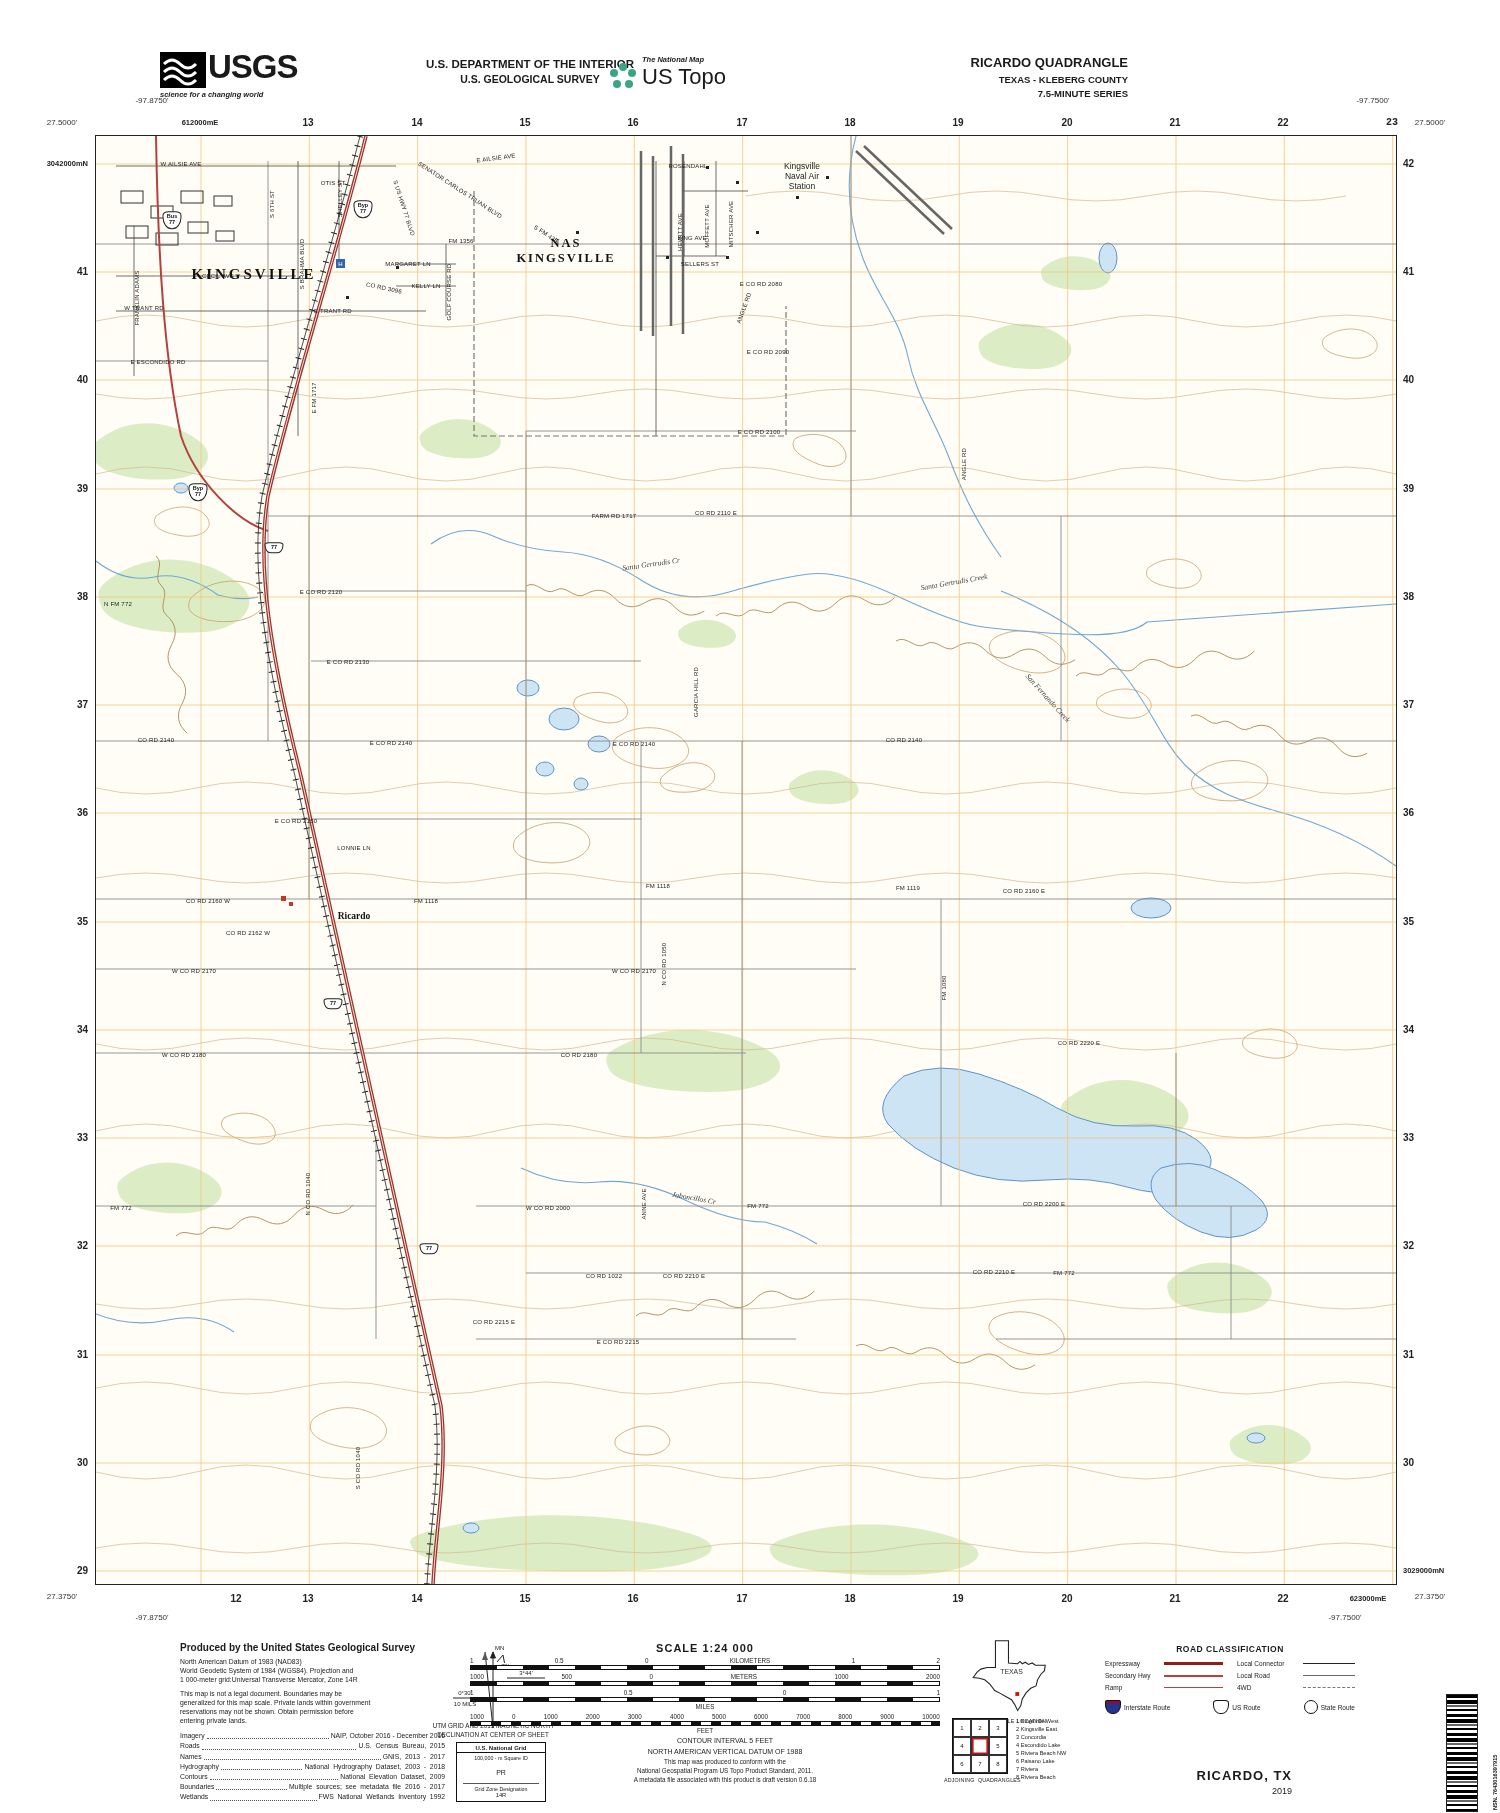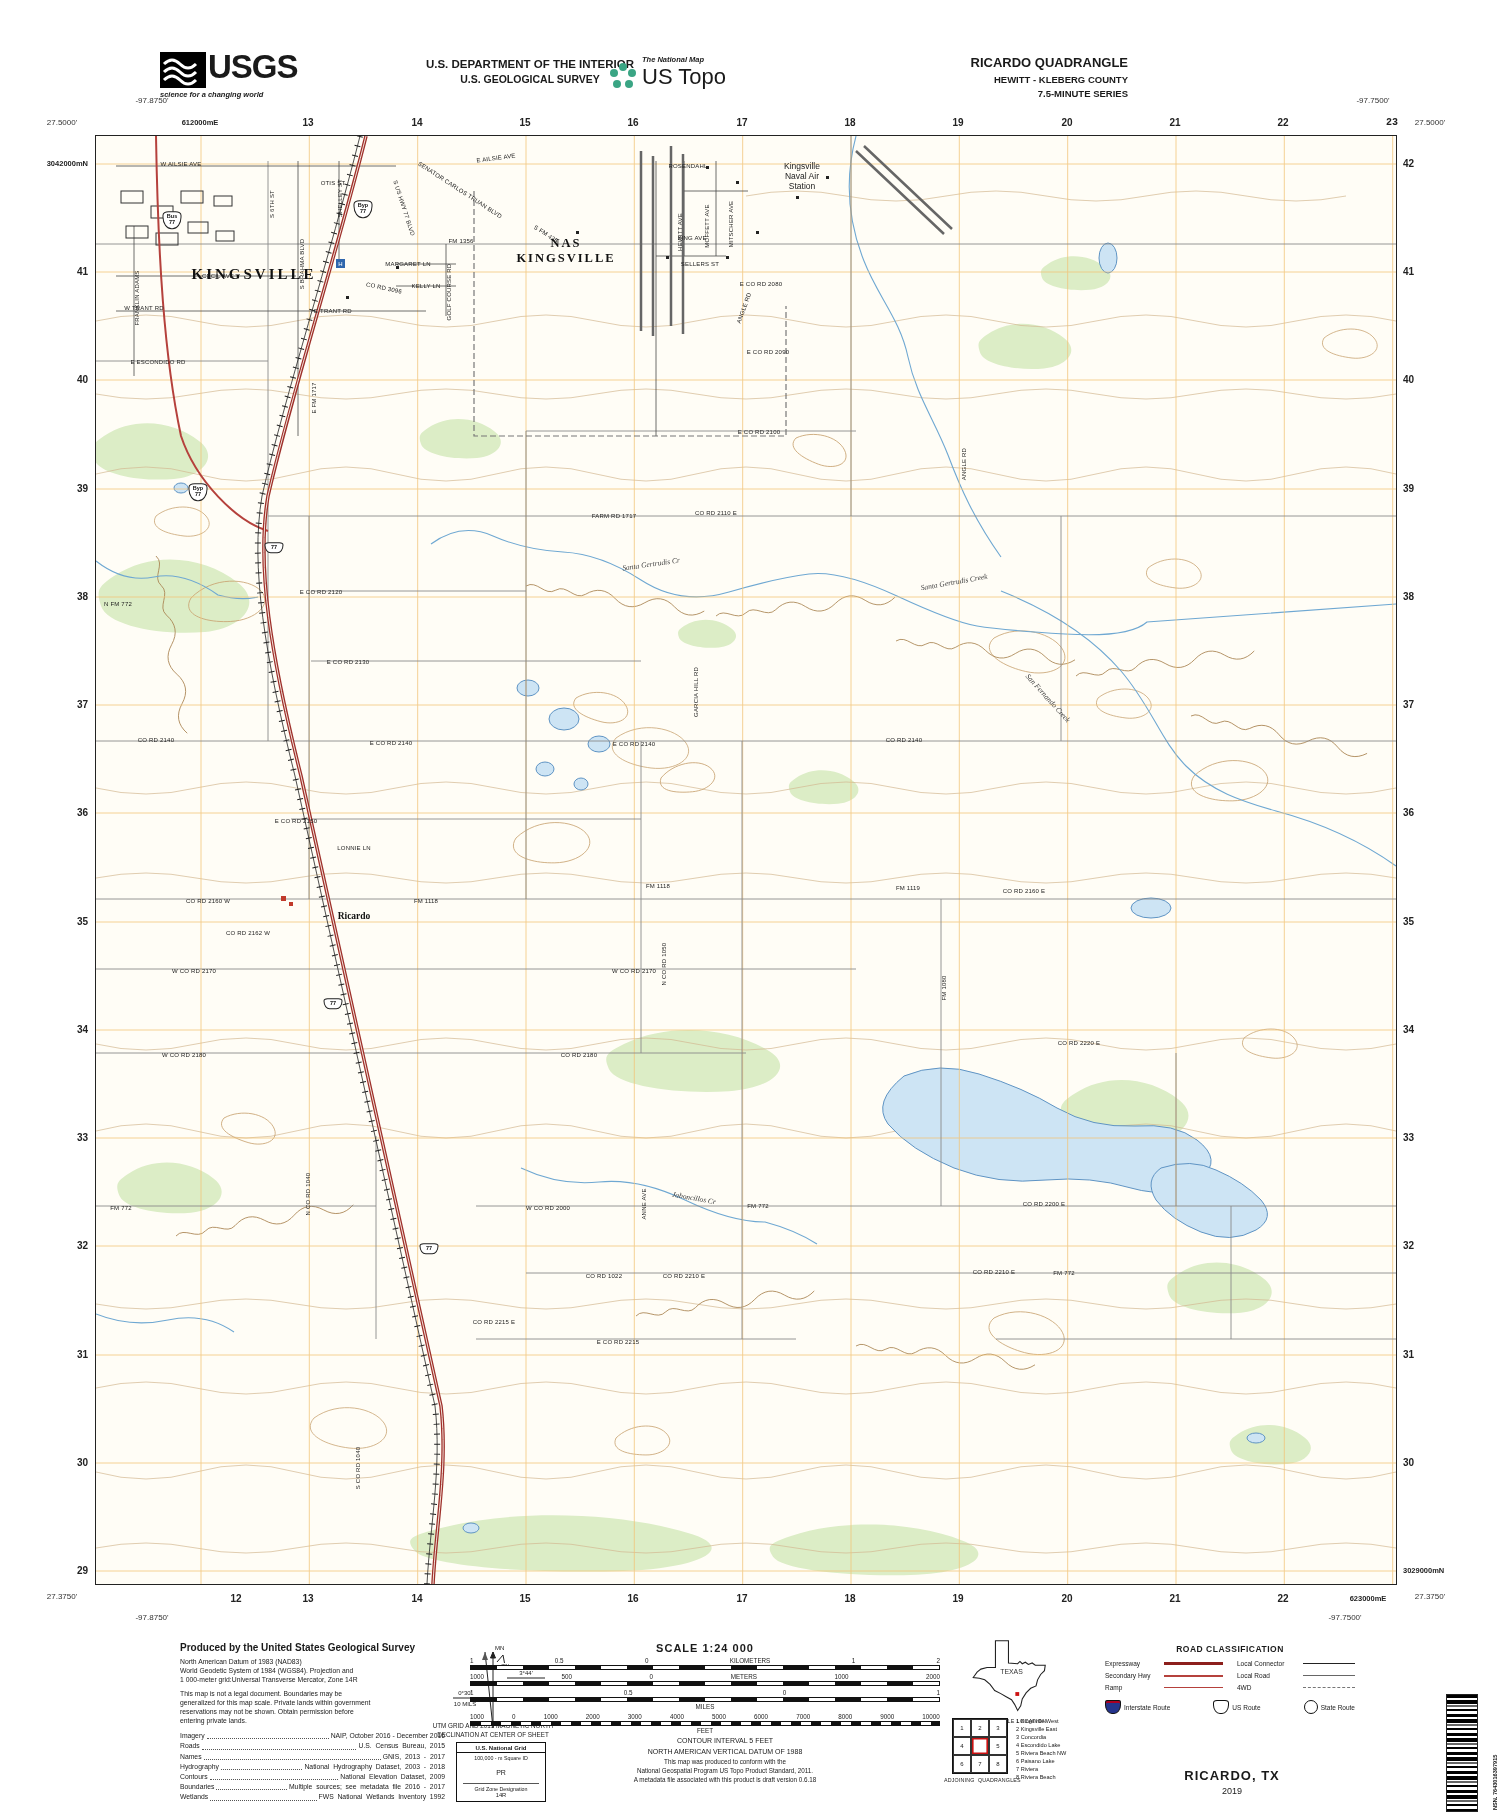--- a/index.html
+++ b/index.html
@@ -92,21 +92,21 @@
   .ln-conn .rc-line{border-top:1.6px solid #222;}
   .ln-loc .rc-line{border-top:1px solid #666;}
   .ln-4wd .rc-line{border-top:1.2px dashed #777;}
   .rc-shields{display:flex;margin-top:4px;justify-content:space-between;font-size:6.5px;align-items:center;}
   .rc-sh{display:flex;align-items:center;white-space:pre;}
   .sh-i{width:14px;height:12px;background:#24348c;border-radius:2px 2px 7px 7px/2px 2px 9px 9px;border:1px solid #111;box-shadow:inset 0 2px 0 #a02;}
   .sh-us{width:14px;height:12px;background:#fff;border:1px solid #111;border-radius:4px 4px 7px 7px/3px 3px 9px 9px;}
   .sh-st{width:12px;height:12px;border:1px solid #111;border-radius:50%;background:#fff;}
   .rc-sh span.lbl{margin-left:3px;}
 
-  .maptitle{left:1132px;top:1768px;width:200px;text-align:center;}
+  .maptitle{left:1092px;top:1768px;width:200px;text-align:right;}
   .maptitle .n{font-size:13px;font-weight:700;letter-spacing:1px;}
   .maptitle .y{font-size:9px;font-weight:400;margin-top:3px;}
 
   .barcode{left:1446px;top:1694px;width:30px;height:116px;border:1px solid #222;background:repeating-linear-gradient(180deg,#000 0 3px,#fff 3px 5px,#000 5px 9px,#fff 9px 10px,#666 10px 12px,#fff 12px 14px,#000 14px 16px,#fff 16px 19px);}
   .barcode-txt{left:1472px;top:1810px;transform-origin:0 0;transform:rotate(-90deg);font-size:5.6px;line-height:1.7;white-space:pre;color:#111;font-weight:700;}
 </style>
 </head>
 <body>
 
 <div id="page">
@@ -141,21 +141,21 @@
       </g>
     </svg>
     <div class="ustopo-txt">
       <div class="ustopo-small">The National Map</div>
       <div class="ustopo-big">US Topo</div>
     </div>
   </div>
 
   <div class="abs quadtitle">
     <div class="q1">RICARDO QUADRANGLE</div>
-    <div class="q2">HEWITT - KLEBERG COUNTY</div>
+    <div class="q2">TEXAS - KLEBERG COUNTY</div>
     <div class="q3">7.5-MINUTE SERIES</div>
   </div>
 
   <div>
       <span class="corner" style="position: absolute; left: 152px; top: 100px; transform: translate(-50%, -50%);">-97.8750'</span>
       <span class="corner" style="position: absolute; left: 62px; top: 122px; transform: translate(-50%, -50%);">27.5000'</span>
       <span class="corner" style="position: absolute; left: 1373px; top: 100px; transform: translate(-50%, -50%);">-97.7500'</span>
       <span class="corner" style="position: absolute; left: 1430px; top: 122px; transform: translate(-50%, -50%);">27.5000'</span>
       <span class="corner" style="position: absolute; left: 62px; top: 1596px; transform: translate(-50%, -50%);">27.3750'</span>
       <span class="corner" style="position: absolute; left: 152px; top: 1617px; transform: translate(-50%, -50%);">-97.8750'</span>

